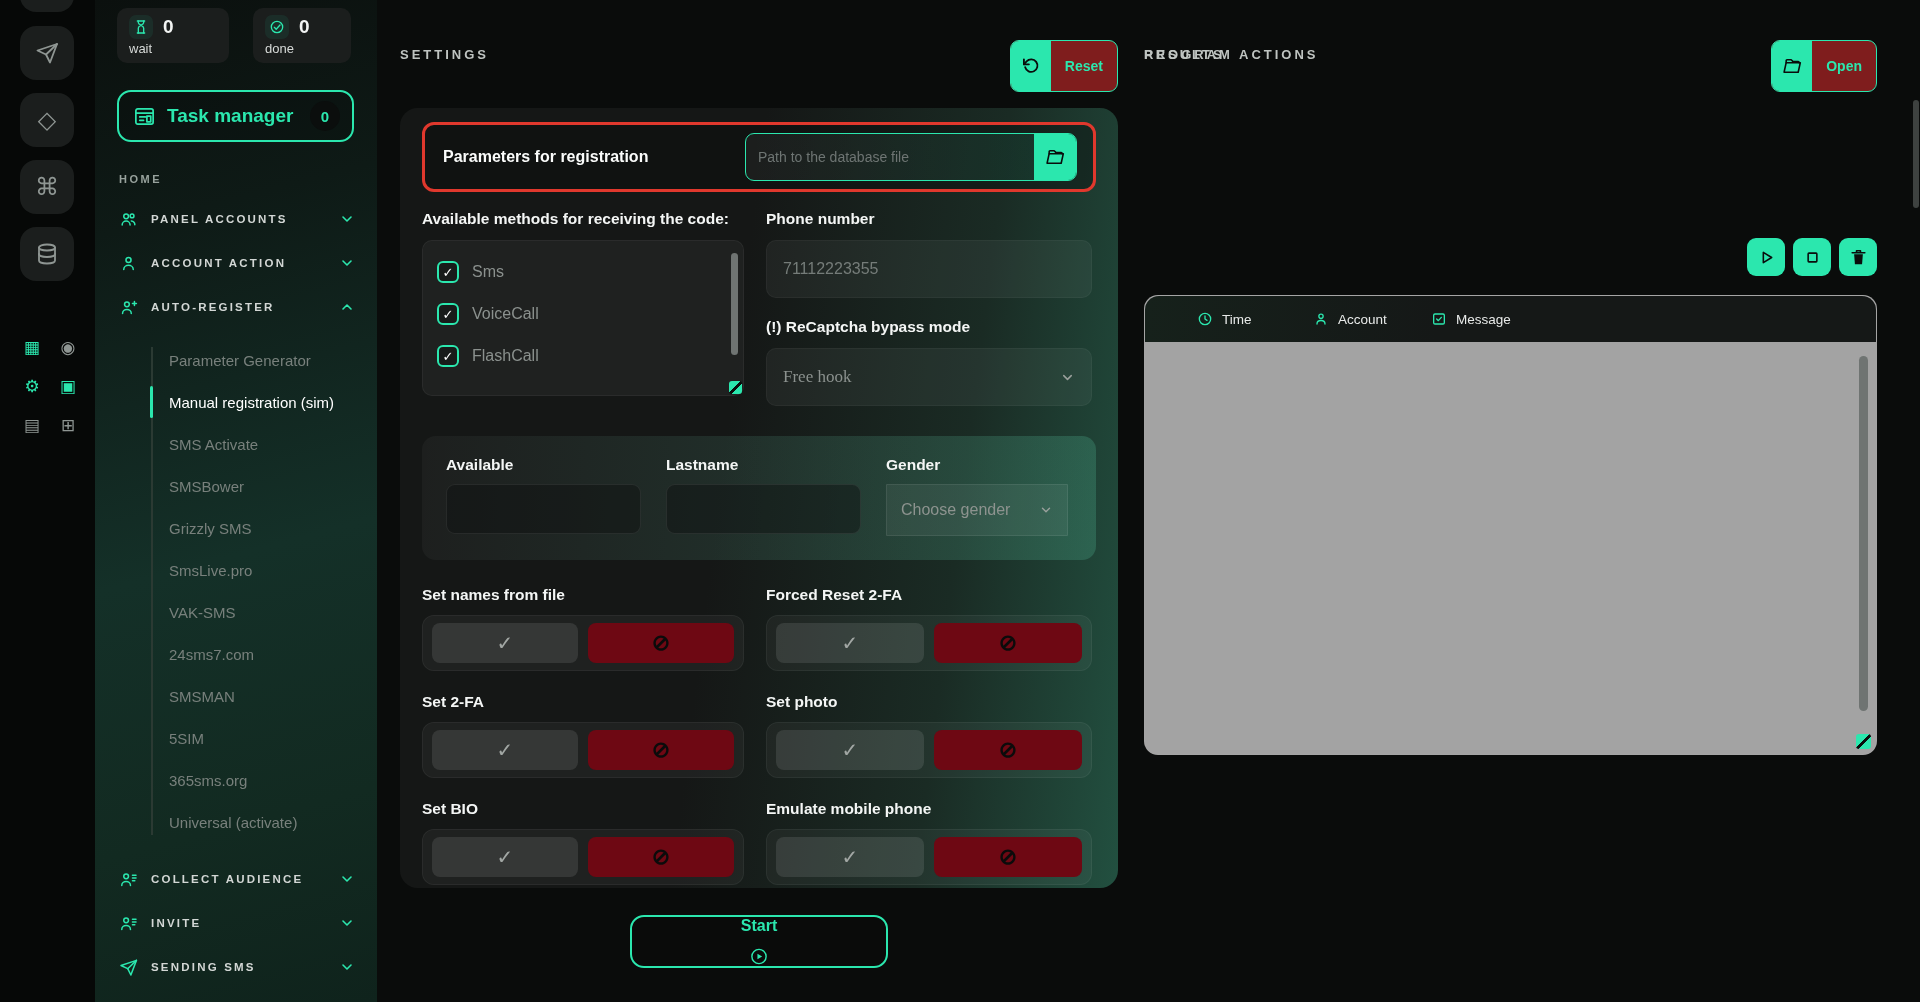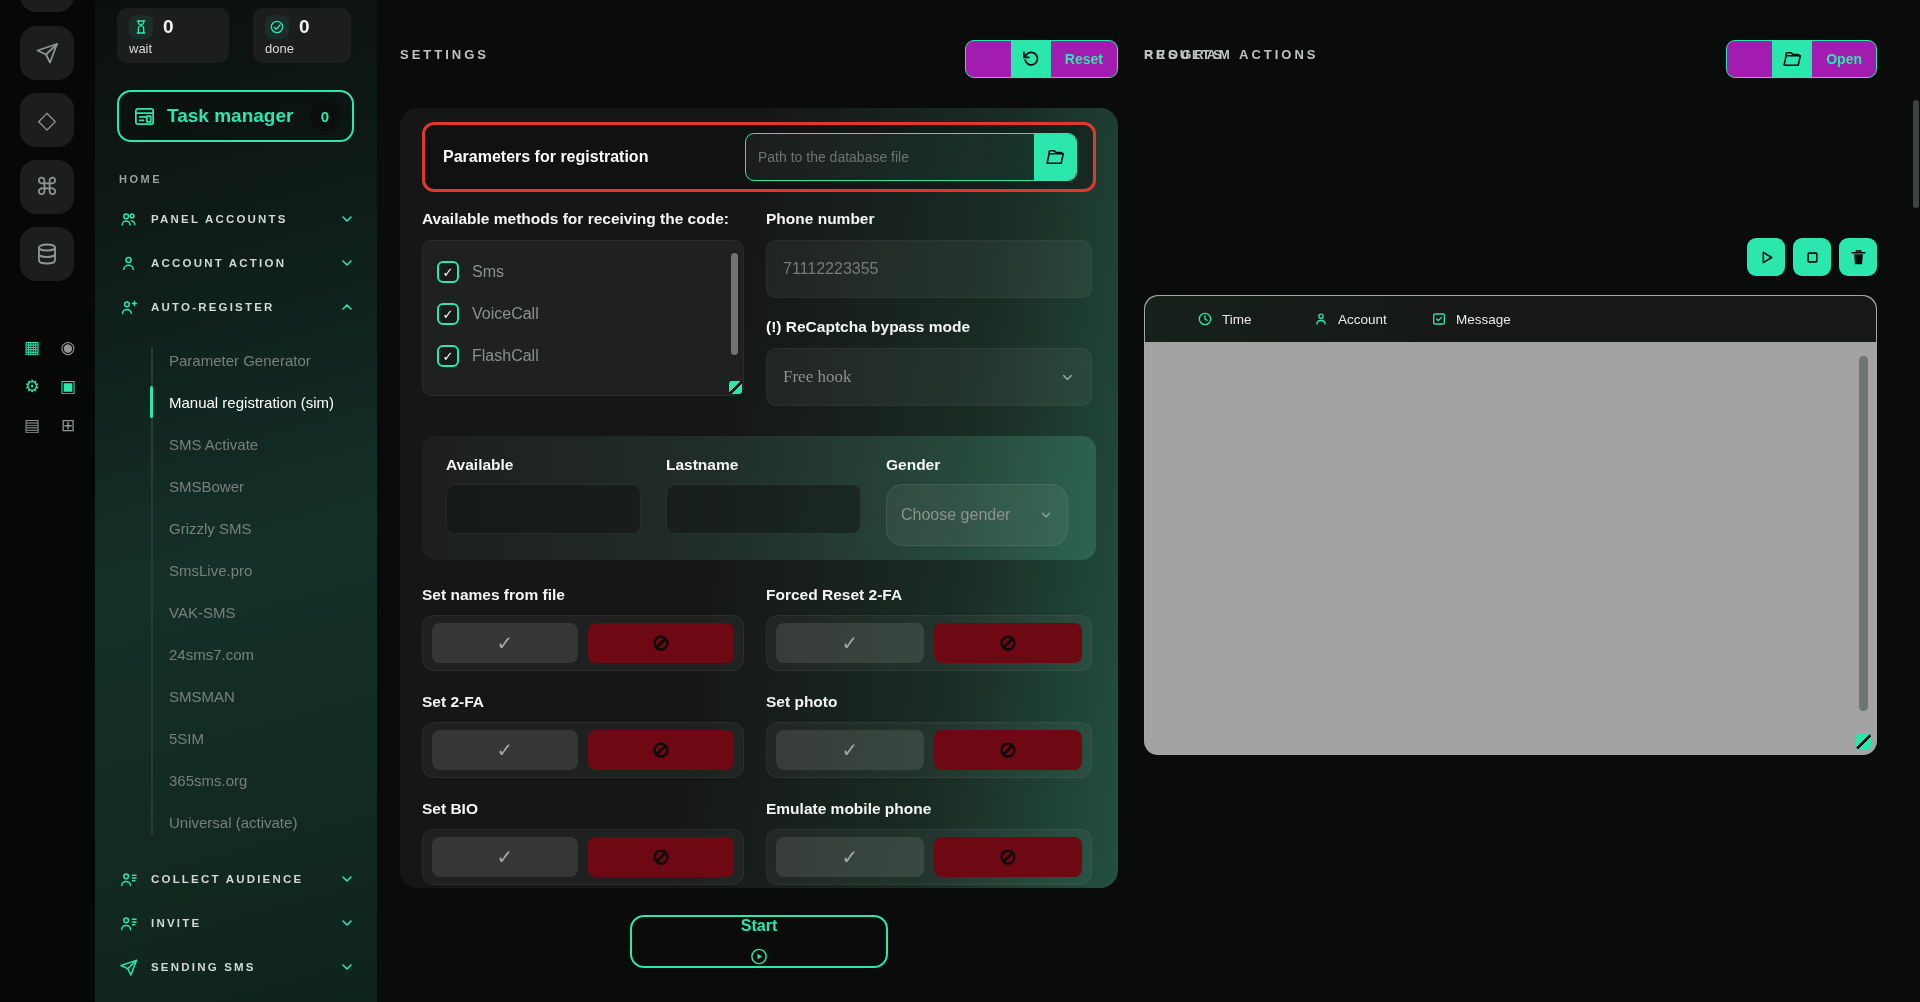--- a/index.html
+++ b/index.html
@@ -62,22 +62,22 @@
   .submenu-item.active::before { content:""; position:absolute; left:-19px; top:5px; bottom:5px;
     width:3px; border-radius:2px; background:#2be7ae; }
 
   
   .main { position:absolute; left:377px; top:0; right:0; height:100%; background:#0a0c0b; }
 
   .settings-col { position:absolute; left:23px; top:0; width:718px; height:100%; }
   .panel-title { font-size:13px; font-weight:bold; letter-spacing:3px; color:#bfc4c1; }
   .settings-col .panel-title { position:absolute; left:0; top:47px; }
 
-  .split-btn { position:absolute; top:40px; height:38px; border:1px solid #2be7ae; border-radius:9px;
-    display:flex; align-items:stretch; overflow:hidden; background:#a21caf; cursor:pointer;padding-left:45px; }
+  .split-btn { position:absolute; top:40px; height:52px; border:1px solid #2be7ae; border-radius:9px;
+    display:flex; align-items:stretch; overflow:hidden; background:#7f1d1d; cursor:pointer; }
   .split-btn .seg-ico { width:40px; background:#2be7ae; display:flex; align-items:center;
     justify-content:center; }
   .split-btn .seg-ico svg { width:20px; height:20px; stroke:#0a0d0c; fill:none; stroke-width:2.2;
     stroke-linecap:round; stroke-linejoin:round; }
   .split-btn .seg-label { display:flex; align-items:center; padding:0 14px; color:#2be7ae;
     font-size:14px; font-weight:bold; }
   .reset-btn { right:0; }
 
   .settings-card { position:absolute; left:0; top:108px; width:718px; height:780px; border-radius:18px;
     background:linear-gradient(97deg,#151716 45%,#1a2b24 75%,#225040 100%);
@@ -124,21 +124,21 @@
   .recaptcha-label { margin:20px 0 13px 0; display:block; }
 
   .names-card { margin-top:30px; height:124px; border-radius:14px; padding:20px 24px 0 24px;
     background:linear-gradient(92deg,rgba(255,255,255,.035),rgba(98,224,182,.20));
     display:grid; grid-template-columns:195px 195px 182px; column-gap:25px; }
   .names-card .field-label { margin-bottom:10px; display:block; }
   .name-input { height:50px; border-radius:9px; background:rgba(14,16,15,.45);
     border:1px solid rgba(255,255,255,.08); display:flex; align-items:center; padding:0 12px; }
   .name-input input { width:100%; background:transparent; border:none; outline:none; color:#c3c8c5;
     font-size:15px; font-family:"Liberation Sans",sans-serif; }
-  .gender-select { height:62px; border-radius:17px; background:rgba(255,255,255,.06);
+  .gender-select { height:52px; border-radius:1px; background:rgba(255,255,255,.06);
     border:1px solid rgba(255,255,255,.08); display:flex; align-items:center;
     justify-content:space-between; padding:0 14px; cursor:pointer; }
   .gender-select .sel-text { font-size:16px; color:#8d938f; }
   .gender-select svg { width:14px; height:14px; stroke:#9aa09c; fill:none; stroke-width:2.4;
     stroke-linecap:round; stroke-linejoin:round; }
 
   .toggles-grid { margin-top:26px; display:grid; grid-template-columns:322px 326px;
     column-gap:22px; row-gap:22px; }
   .toggle-block .field-label { margin-bottom:11px; display:block; }
   .toggle-box { height:56px; border-radius:12px; background:rgba(255,255,255,.045);

